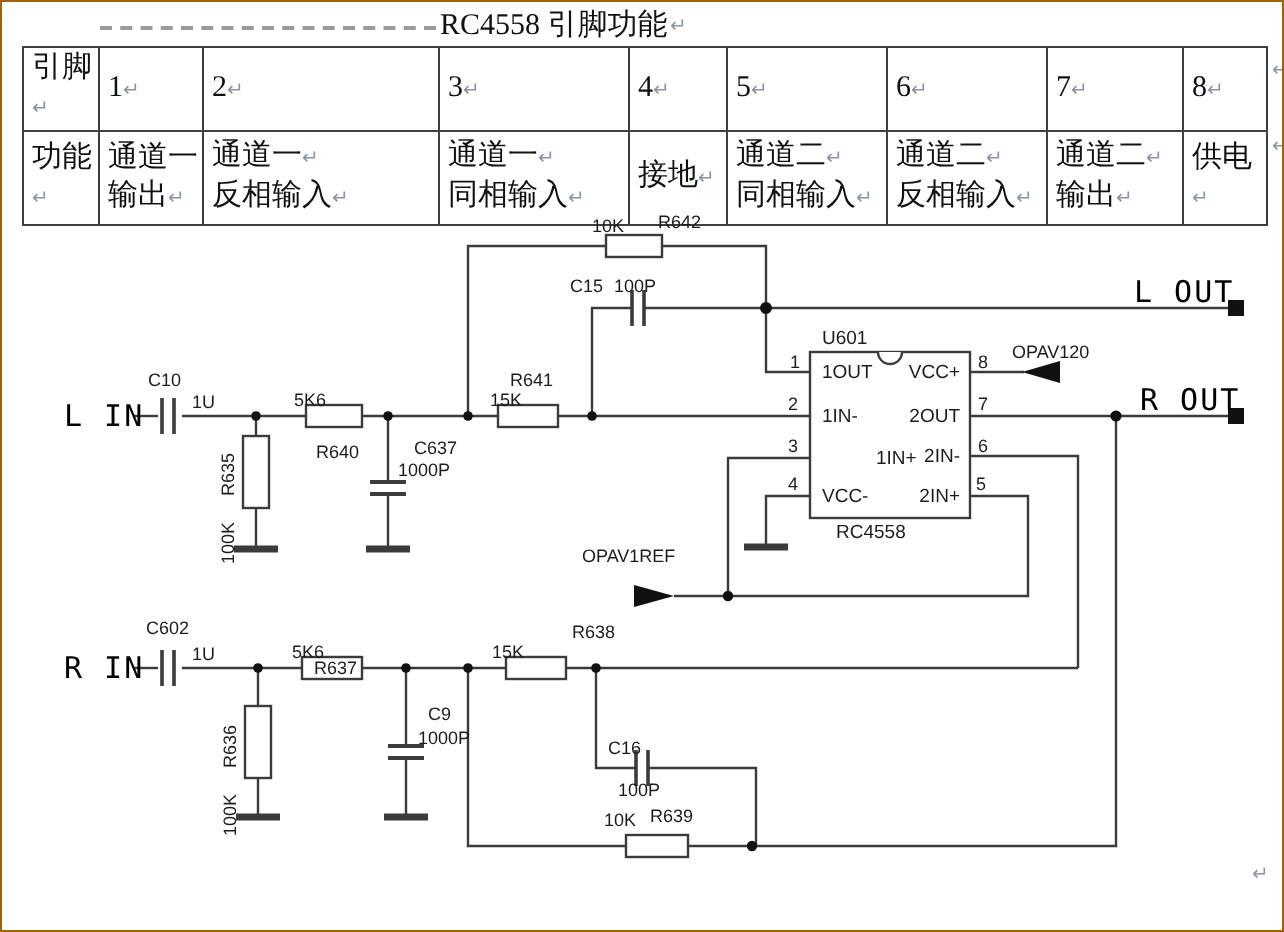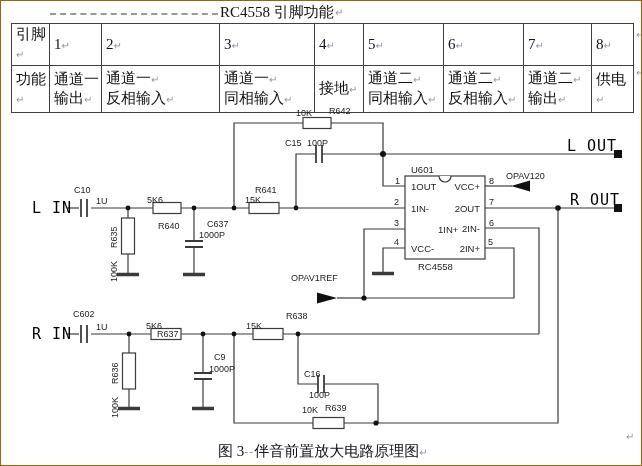--- a/index.html
+++ b/index.html
@@ -314,17 +314,14 @@
   <span class="lbl" style="left:208px;top:363px;">1000P</span>
   <span class="lbl" style="left:257px;top:310px;padding-left:28px;">R638</span>
   <span class="lbl" style="left:245px;top:320px;">15K</span>
   <span class="lbl" style="left:303px;top:368px;">C16</span>
   <span class="lbl" style="left:308px;top:389px;">100P</span>
   <span class="lbl" style="left:301px;top:404px;">10K</span>
   <span class="lbl" style="left:324px;top:402px;">R639</span>
 
   <span class="pm abs" style="left:625px;top:430px;">↵</span>
 
-  <div class="caption">
-    <span>图 3</span><span class="capsep">--</span><span>伴音前置放大电路原理图</span><span class="pm">↵</span>
-  </div>
 
 </div>
 
 </body></html>

